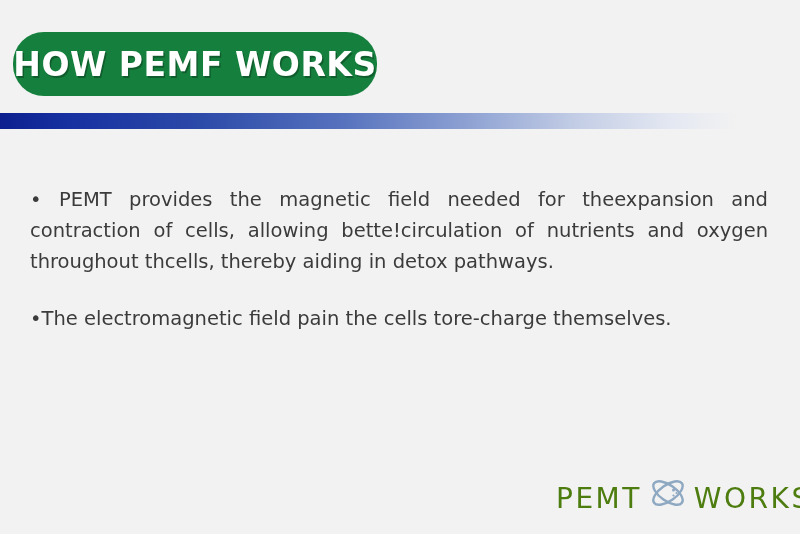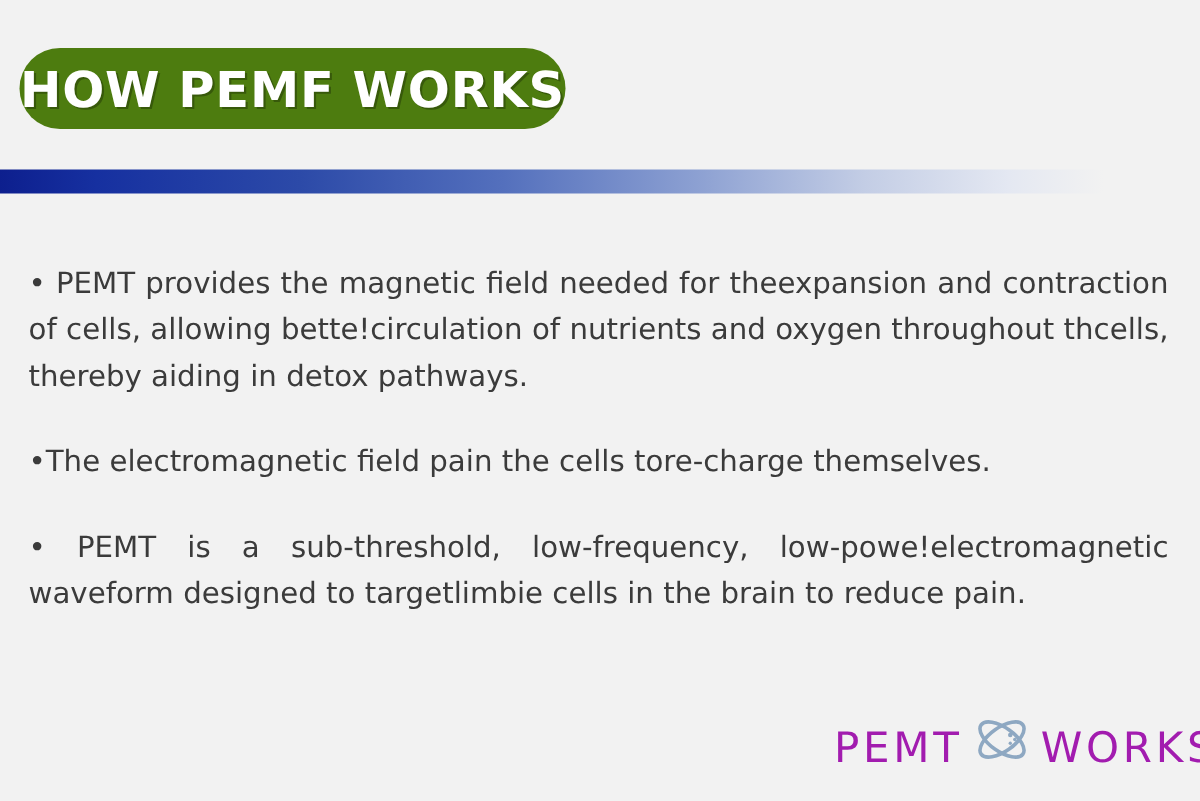--- a/index.html
+++ b/index.html
@@ -14,22 +14,22 @@
     overflow: hidden;
     position: relative;
   }
 
   
   #title-badge {
     position: absolute;
     left: 13px;
     top: 32px;
     width: 364px;
-    height: 54px;
-    background: #4d7c0f;
+    height: 64px;
+    background: #15803d;
     border-radius: 31px;
     display: flex;
     align-items: center;
     justify-content: center;
     box-sizing: border-box;
   }
   #title-badge .title-text {
     color: #ffffff;
     font-family: "DejaVu Sans", sans-serif;
     font-weight: bold;
@@ -64,21 +64,21 @@
     position: absolute;
     left: 18px;
     top: 172px;
     width: 762px;
     color: #3b3b3b;
     font-family: "DejaVu Sans", sans-serif;
     font-size: 19.5px;
     line-height: 31px;
   }
   #body-copy p {
-    margin: 1px;
+    margin: 12px;
     text-align: justify;
     text-justify: inter-word;
   }
   #body-copy p.para-gap {
     margin-top: 26px;
   }
 
   
   #brand-logo {
     position: absolute;
@@ -87,21 +87,21 @@
     display: flex;
     align-items: center;
     gap: 6px;
     color: #8ea8c2;
   }
   #brand-logo .word {
     font-family: "DejaVu Sans", sans-serif;
     font-size: 28px;
     font-weight: normal;
     letter-spacing: 2.5px;
-    color: #a21caf;
+    color: #4d7c0f;
     line-height: 1;
     margin-top: 12px;
   }
   #brand-logo .atom-mark {
     display: block;
     width: 40px;
     height: 36px;
   }
 </style>
 </head>
@@ -109,21 +109,20 @@
 
 <div id="title-badge">
   <span class="title-text">HOW PEMF WORKS</span>
 </div>
 
 <div id="divider-bar"></div>
 
 <div id="body-copy">
   <p> • PEMT provides the magnetic field needed for theexpansion and contraction of cells, allowing bette!circulation of nutrients and oxygen throughout thcells, thereby aiding in detox pathways.</p>
   <p class="para-gap"> •The electromagnetic field pain the cells tore-charge themselves.</p>
-  <p class="para-gap"> • PEMT is a sub-threshold, low-frequency, low-powe!electromagnetic waveform designed to targetlimbie cells in the brain to reduce pain.</p>
 </div>
 
 <div id="brand-logo">
   <span class="word">PEMT</span>
   <span class="atom-mark">
     <svg viewBox="0 0 40 36" width="40" height="36" aria-hidden="true">
       <g fill="none" stroke="#8ea8c2" stroke-width="2.4">
         <ellipse cx="20" cy="18" rx="17" ry="8" transform="rotate(35 20 18)"></ellipse>
         <ellipse cx="20" cy="18" rx="17" ry="8" transform="rotate(-35 20 18)"></ellipse>
       </g>

